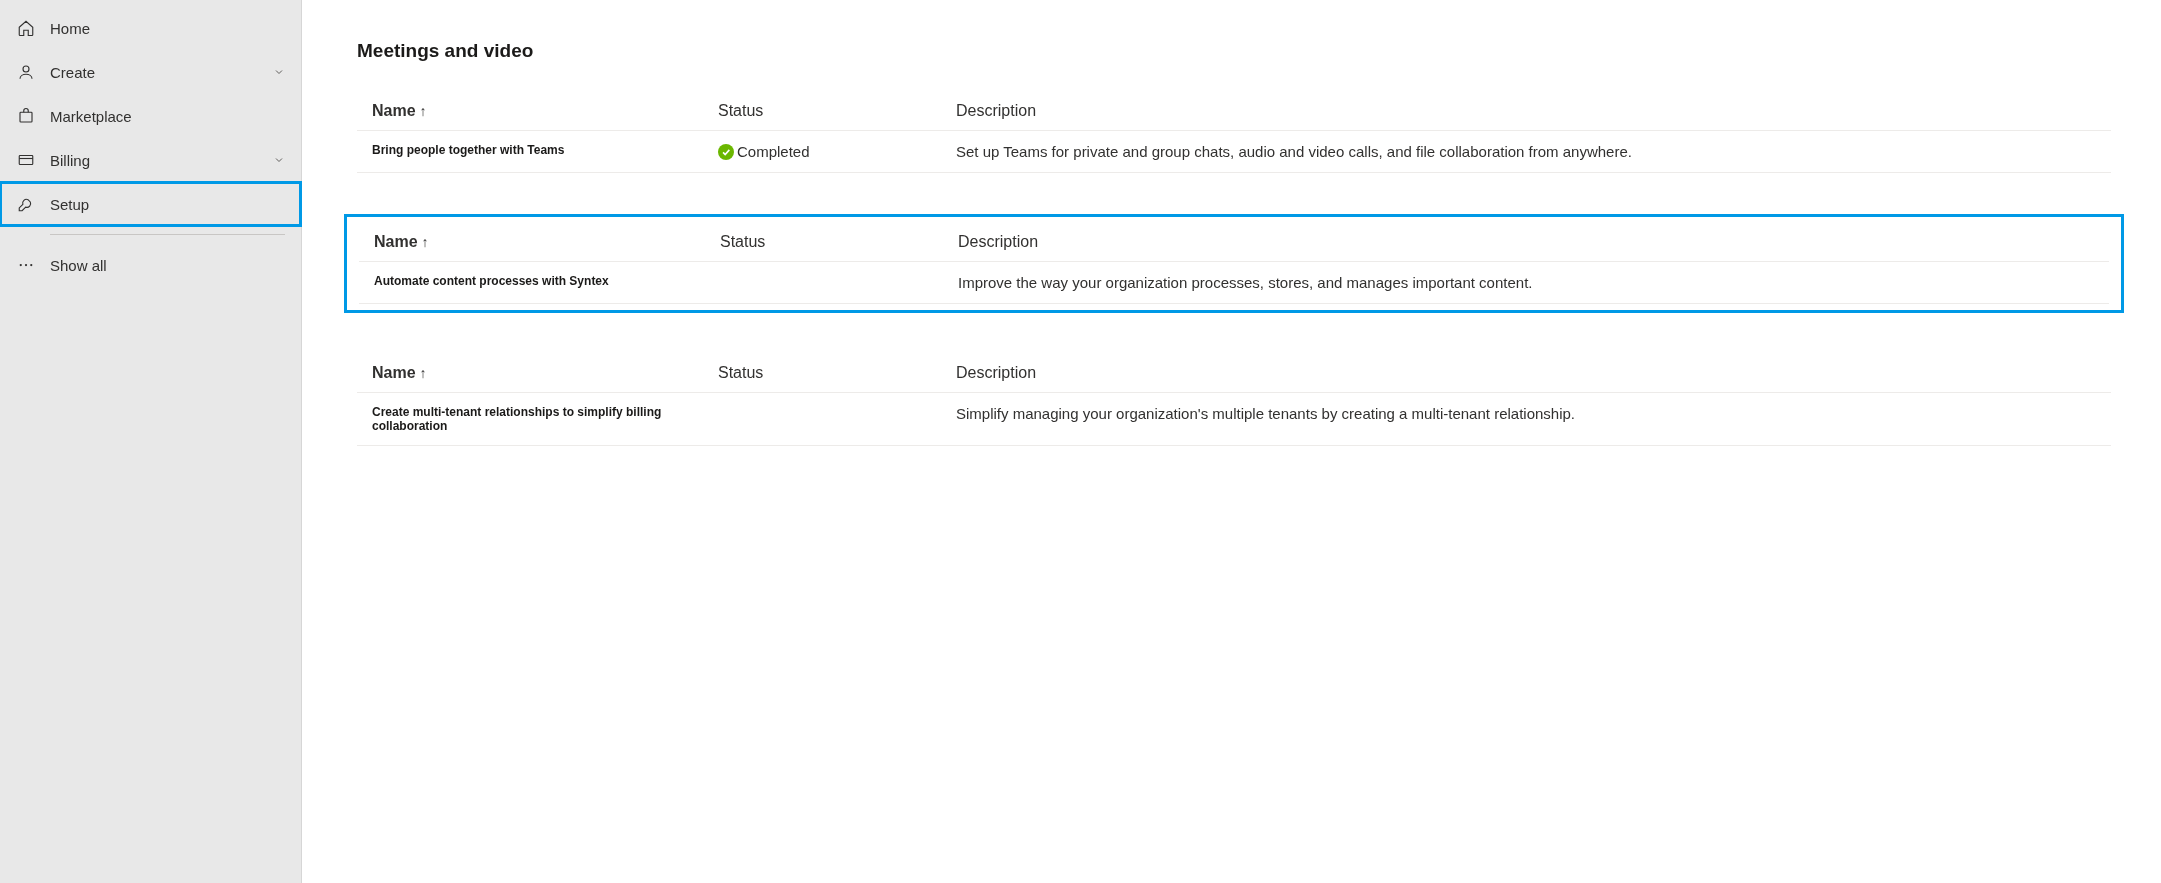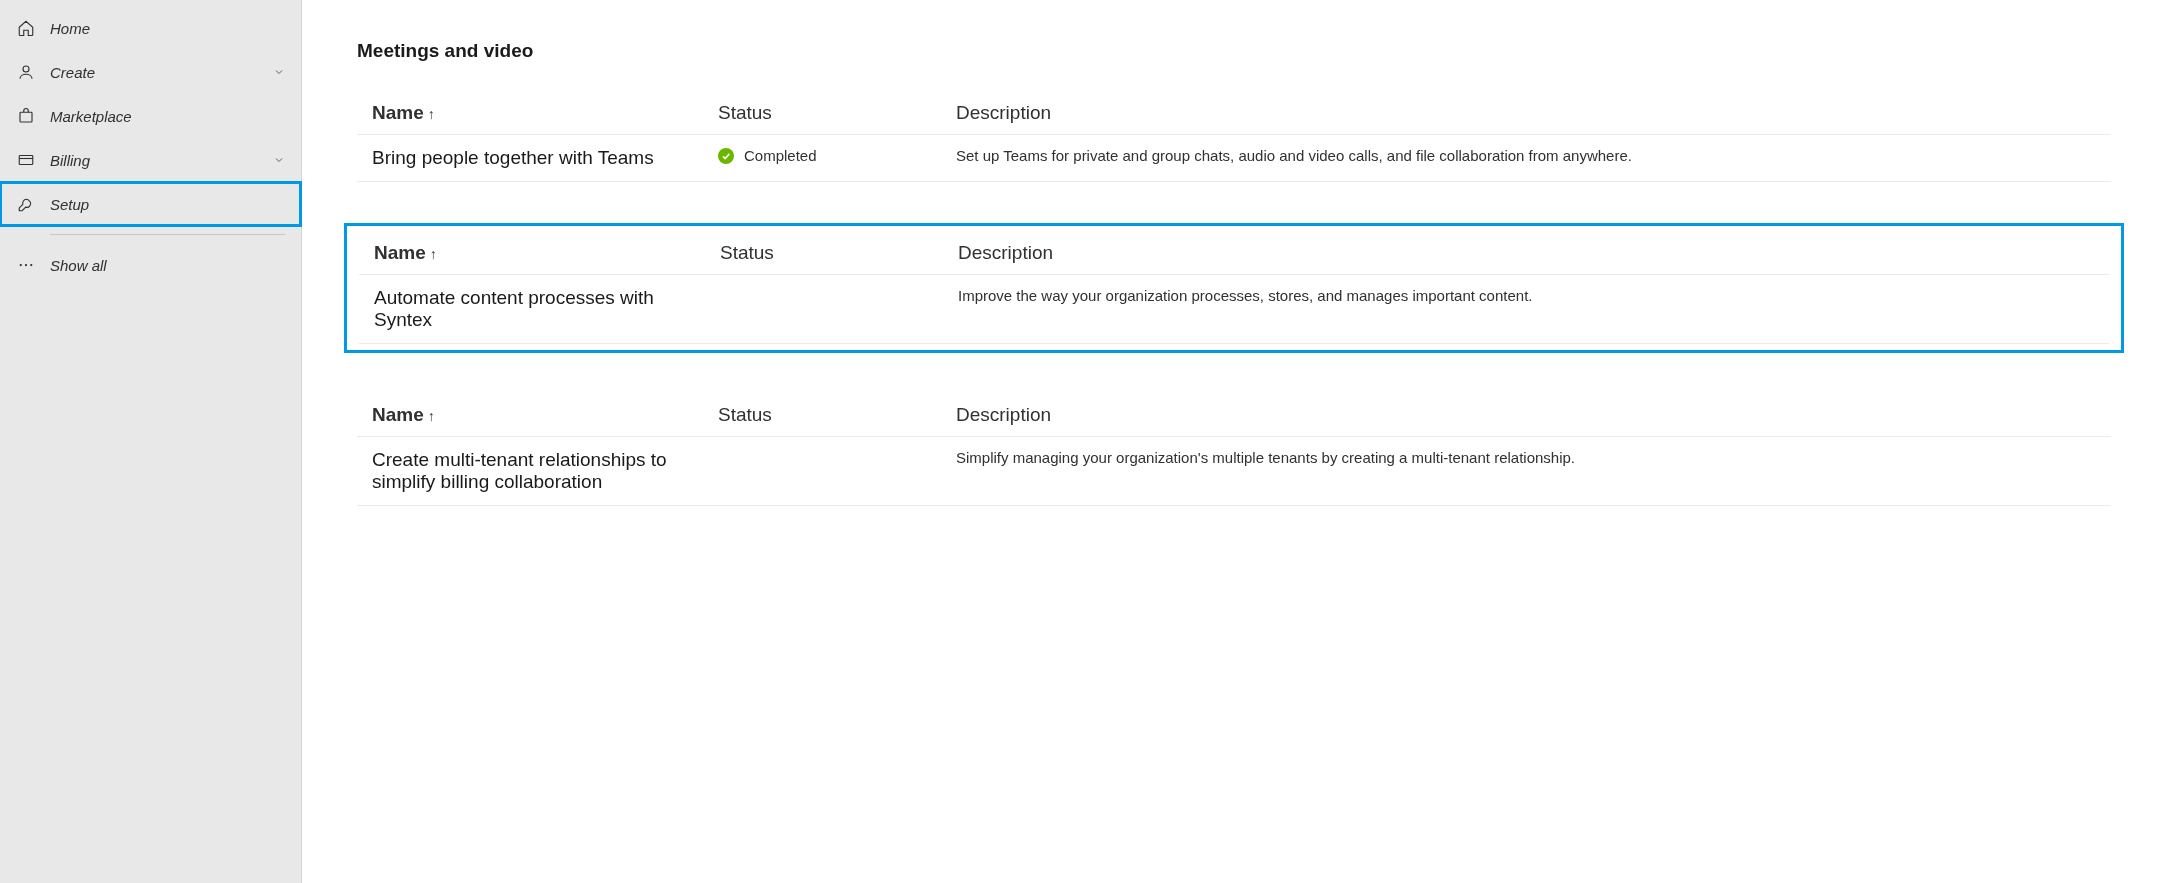--- a/index.html
+++ b/index.html
@@ -19,21 +19,20 @@
   padding-top: 6px;
   flex-shrink: 0;
 }
 .sidebar-item {
   display: flex;
   align-items: center;
   height: 44px;
   padding: 0 16px;
   cursor: pointer;
   position: relative;
-  font-style: italic;
 }
 .sidebar-item .icon {
   width: 20px;
   height: 20px;
   display: flex;
   align-items: center;
   justify-content: center;
   margin-right: 14px;
   color: #323130;
   flex-shrink: 0;
@@ -87,43 +86,43 @@
   padding-right: 20px;
 }
 .col-status {
   width: 238px;
   flex-shrink: 0;
 }
 .col-desc {
   flex: 1;
 }
 .header-label {
-  font-size: 19px;
+  font-size: 16px;
   color: #323130;
   font-weight: 400;
 }
 .header-label.bold {
   font-weight: 600;
 }
 .sort-arrow {
   margin-left: 4px;
 }
 .row-name {
-  font-size: 19px;
-  font-weight: 400;
+  font-size: 12px;
+  font-weight: 700;
   color: #1b1a19;
 }
 .row-desc {
   font-size: 15px;
   color: #323130;
 }
 .status-cell {
   display: flex;
   align-items: center;
-  gap: 10px;
+  gap: 3px;
   font-size: 15px;
 }
 .status-icon-completed {
   width: 16px;
   height: 16px;
   border-radius: 50%;
   background: #6bb700;
   display: flex;
   align-items: center;
   justify-content: center;

